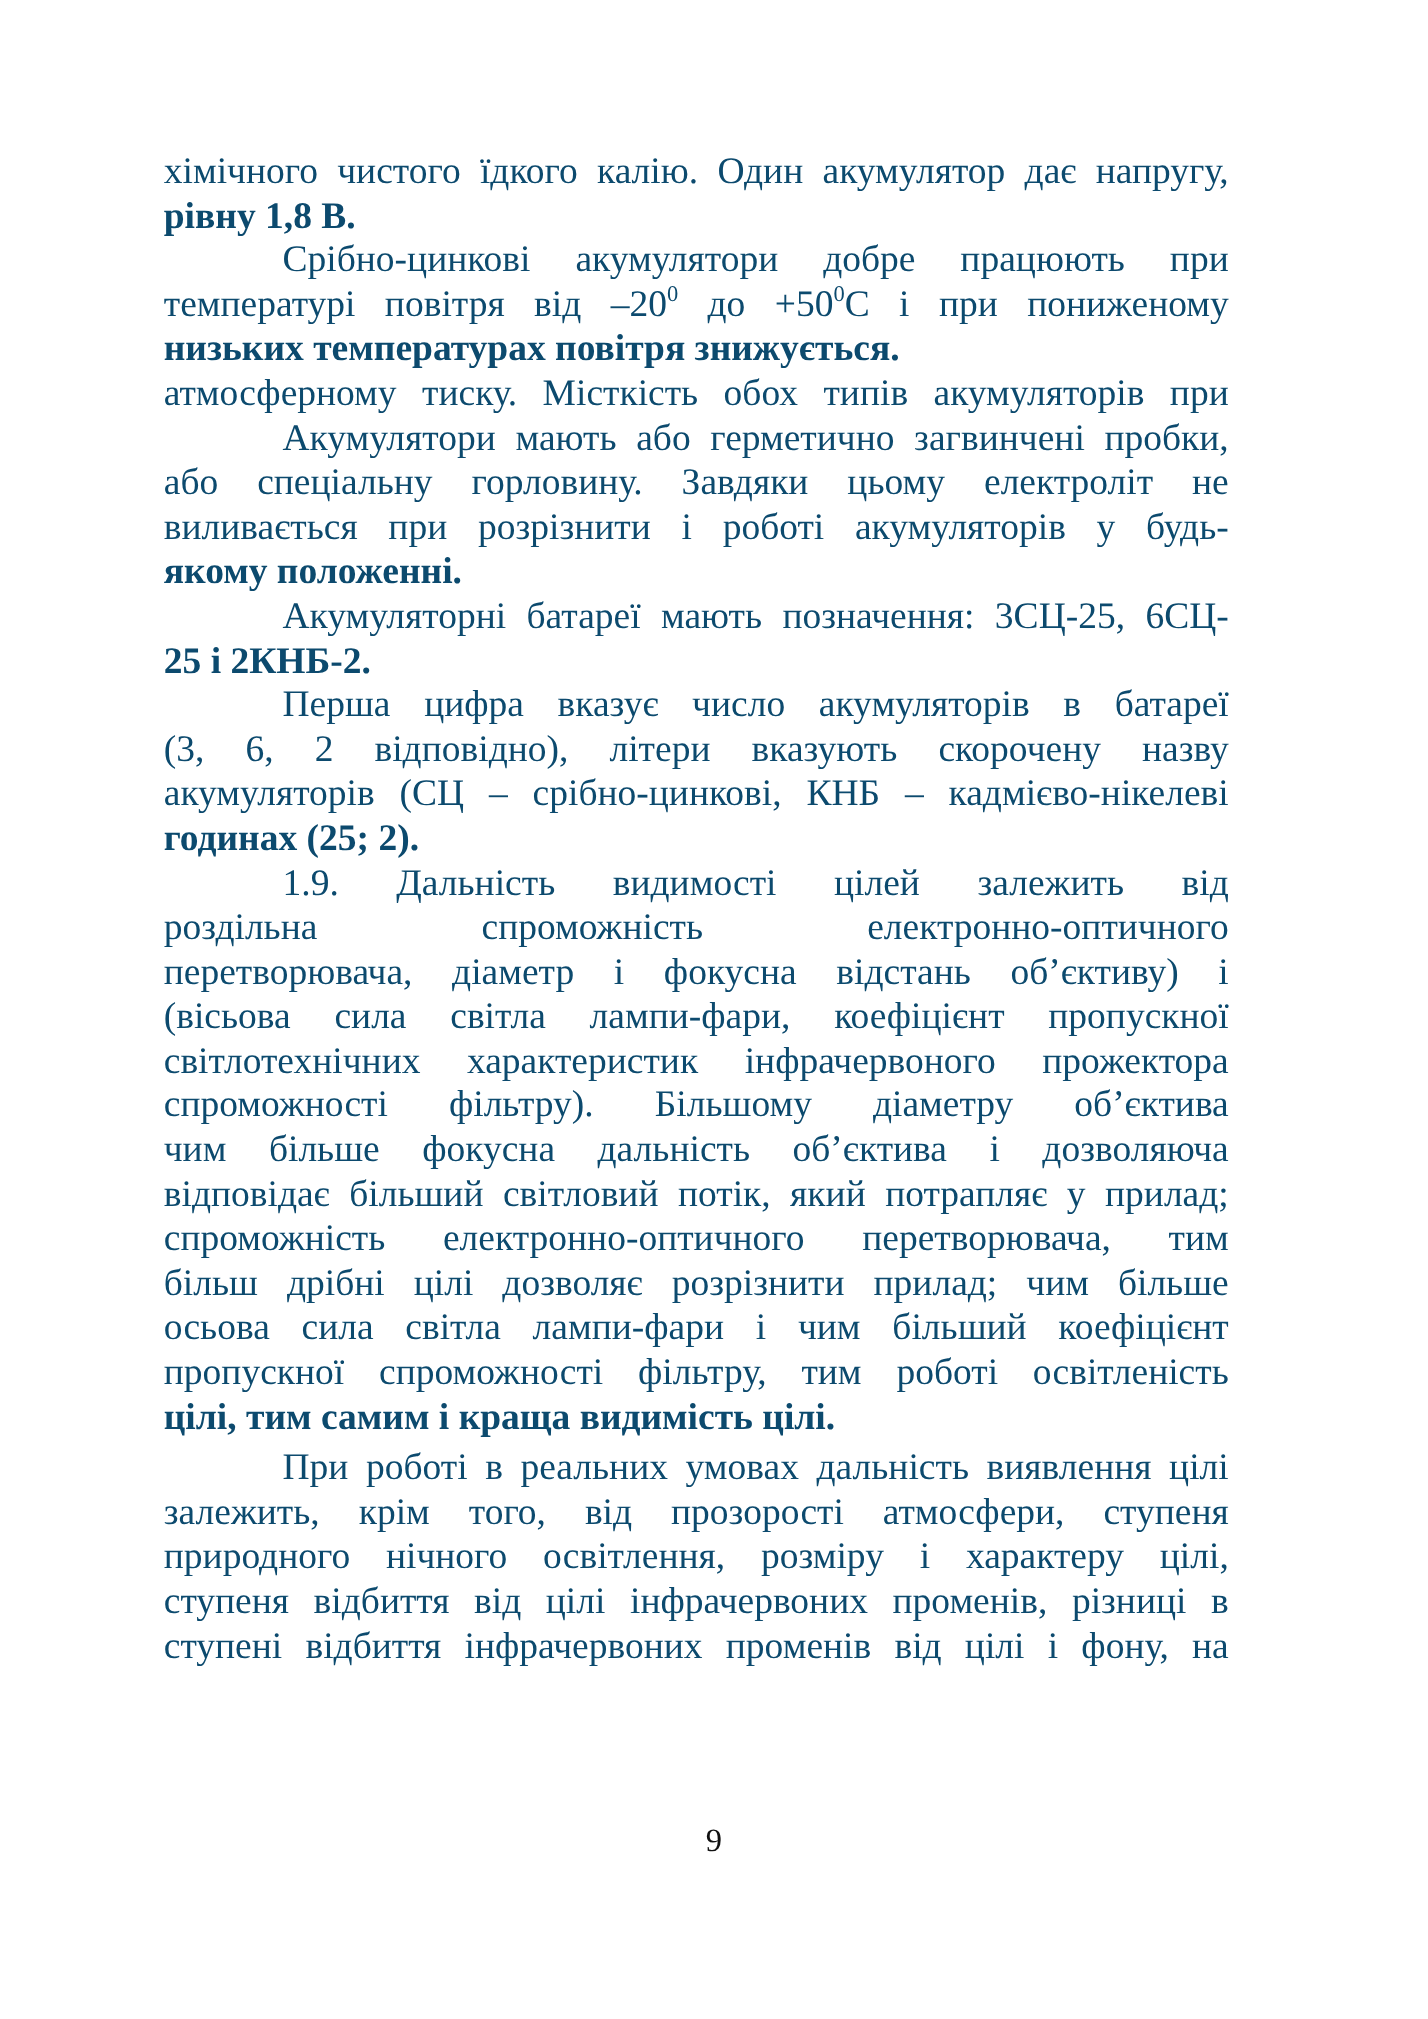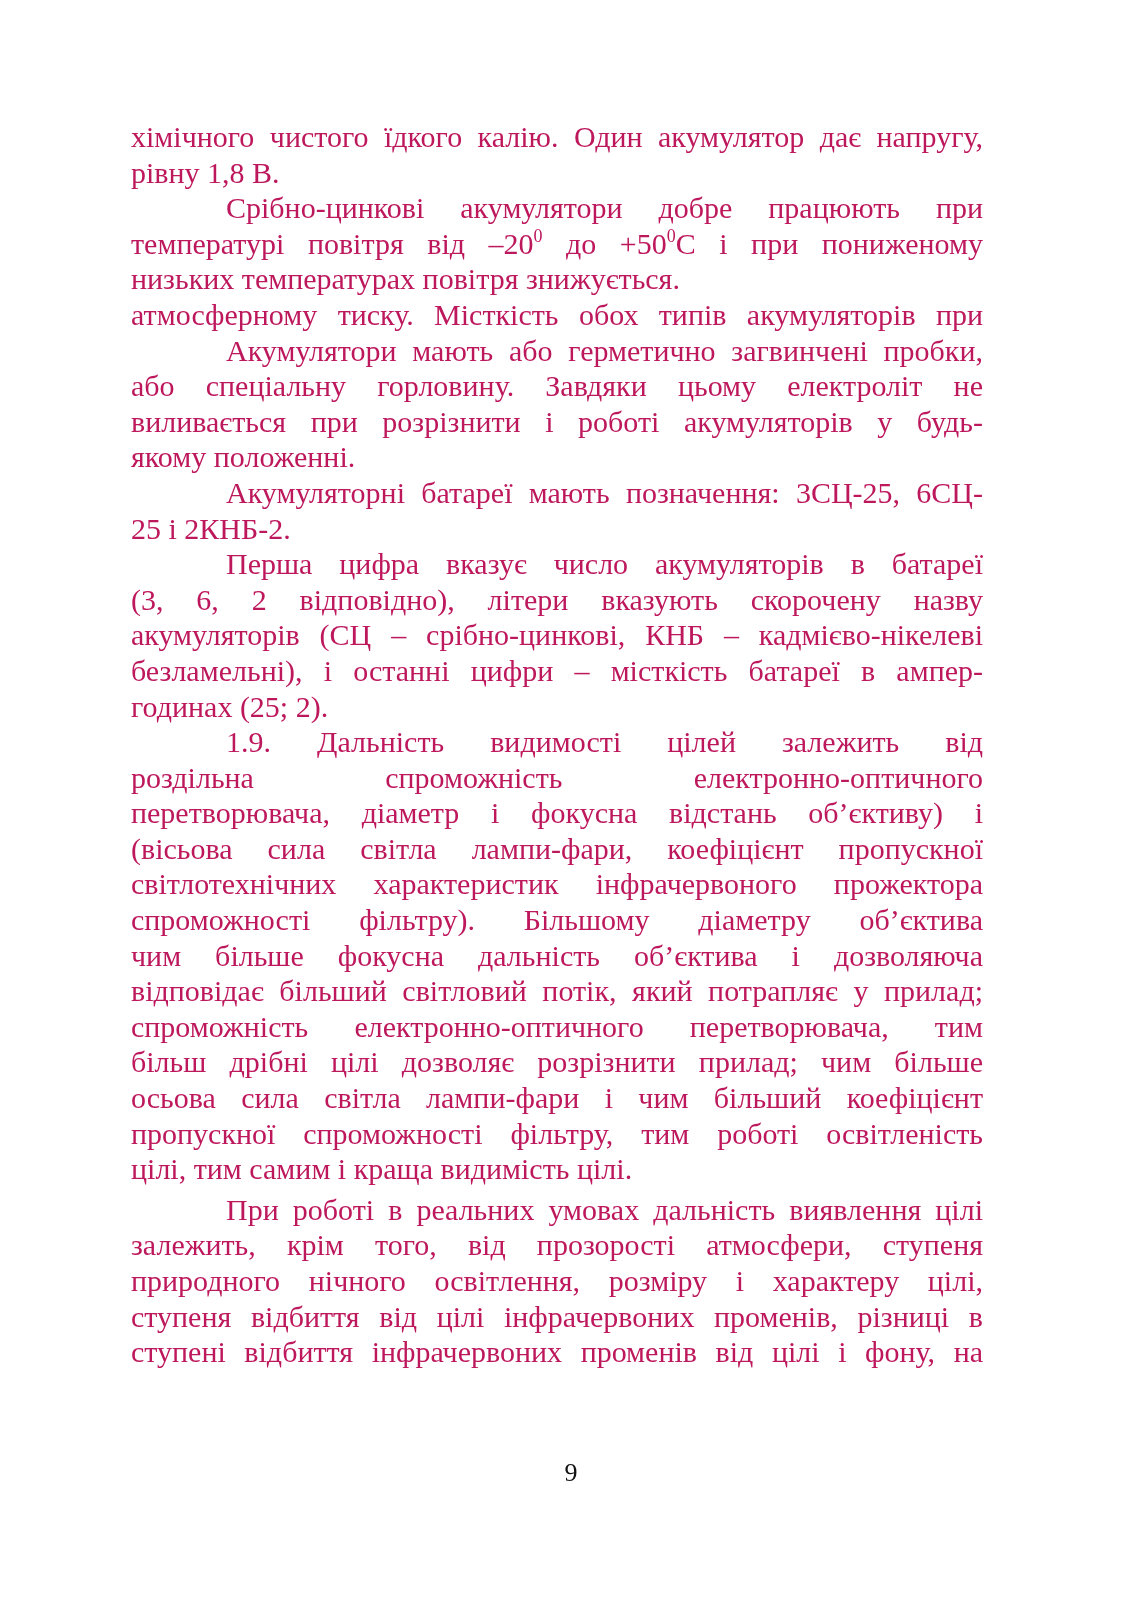--- a/index.html
+++ b/index.html
@@ -15,35 +15,36 @@
       overflow: hidden;
     }
     .body-text {
       position: absolute;
       left: 131px;
       top: 119px;
       width: 852px;
       font-family: "Liberation Serif", "DejaVu Serif", serif;
       font-size: 30px;
       line-height: 35.6px;
-      color: #be185d;
+      color: #0c4a6e;
     }
     .para {
       margin: 0;
       padding: 0;
     }
     .line {
       display: block;
       text-align: justify;
       text-align-last: justify;
       white-space: nowrap;
       height: 35.6px;
     }
     .line.last {
       text-align-last: left;
+      font-weight: bold;
     }
     .line.indent {
       padding-left: 95px;
     }
     .gap-after {
       margin-bottom: 5px;
     }
     sup {
       font-size: 18px;
       line-height: 0;
@@ -87,21 +88,20 @@
 
     <div class="para">
       <span class="line indent">Акумуляторні батареї мають позначення: 3СЦ-25, 6СЦ-</span>
       <span class="line last">25 і 2КНБ-2.</span>
     </div>
 
     <div class="para">
       <span class="line indent">Перша цифра вказує число акумуляторів в батареї</span>
       <span class="line">(3, 6, 2 відповідно), літери вказують скорочену назву</span>
       <span class="line">акумуляторів  (СЦ – срібно-цинкові, КНБ – кадмієво-нікелеві</span>
-      <span class="line">безламельні), і останні цифри – місткість батареї в ампер-</span>
       <span class="line last">годинах (25; 2).</span>
     </div>
 
     <div class="para gap-after">
       <span class="line indent">1.9. Дальність видимості цілей залежить від</span>
       <span class="line">роздільна спроможність електронно-оптичного</span>
       <span class="line">перетворювача, діаметр і фокусна відстань об’єктиву) і</span>
       <span class="line">(вісьова сила світла лампи-фари, коефіцієнт пропускної</span>
       <span class="line">світлотехнічних характеристик інфрачервоного прожектора</span>
       <span class="line">спроможності фільтру). Більшому діаметру об’єктива</span>

